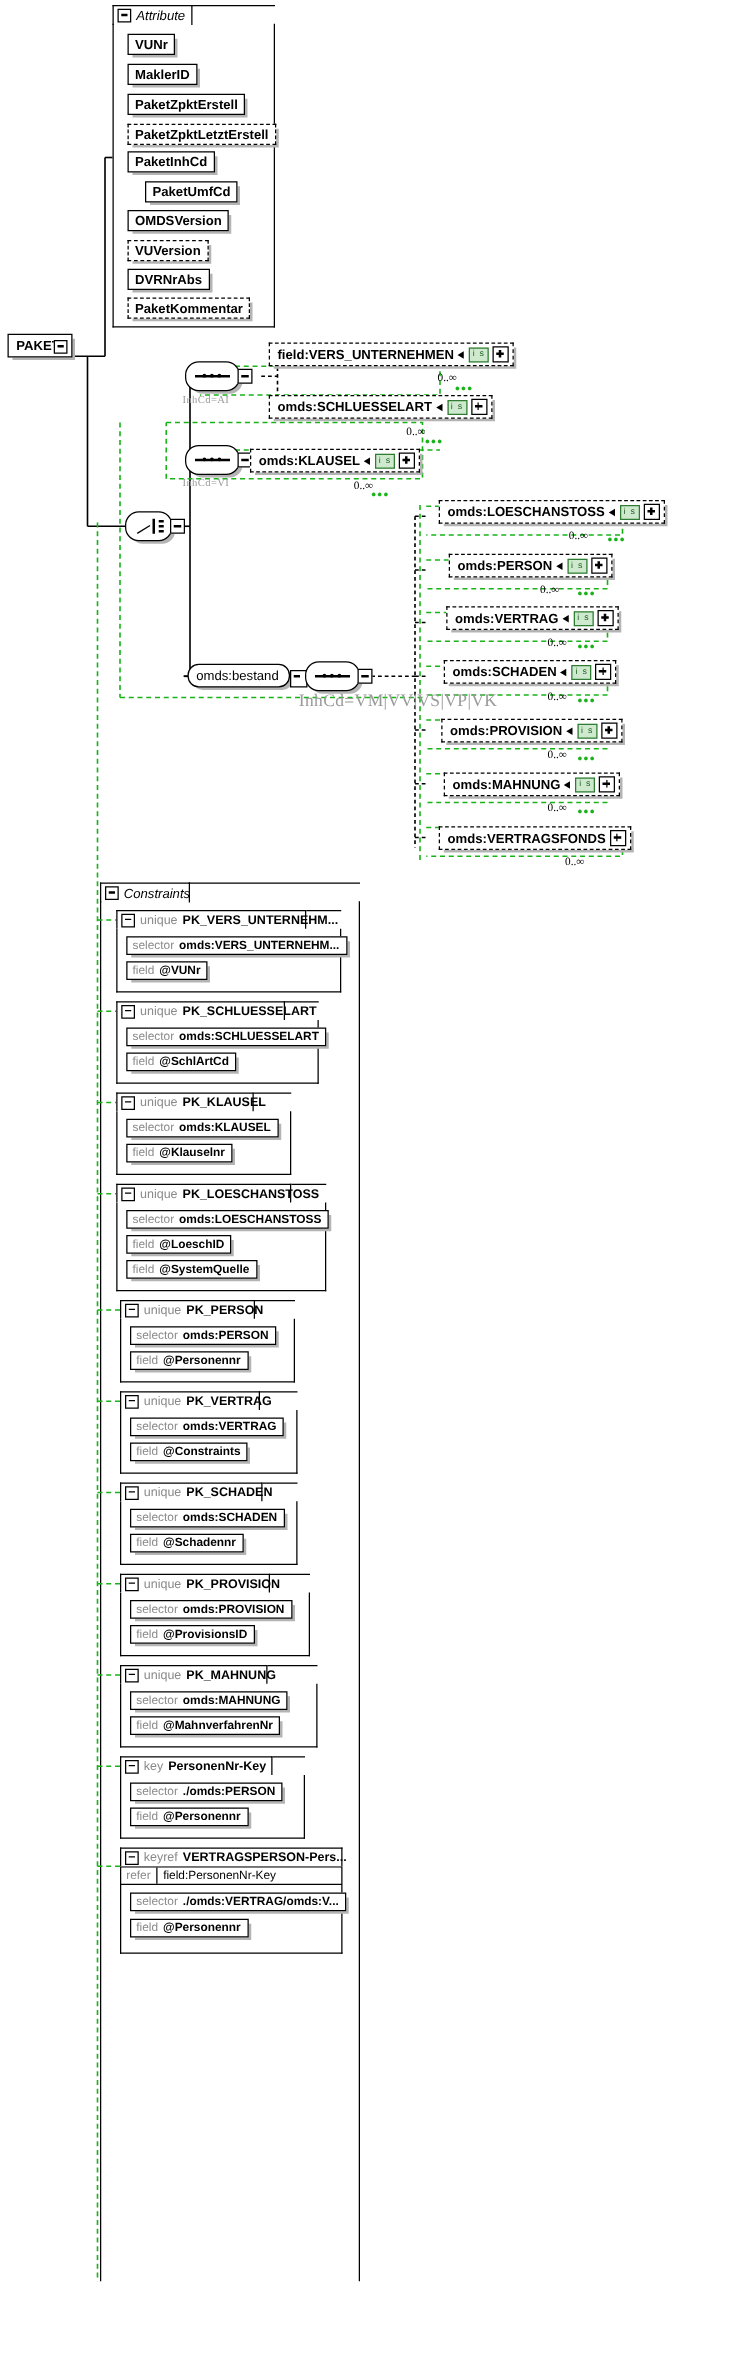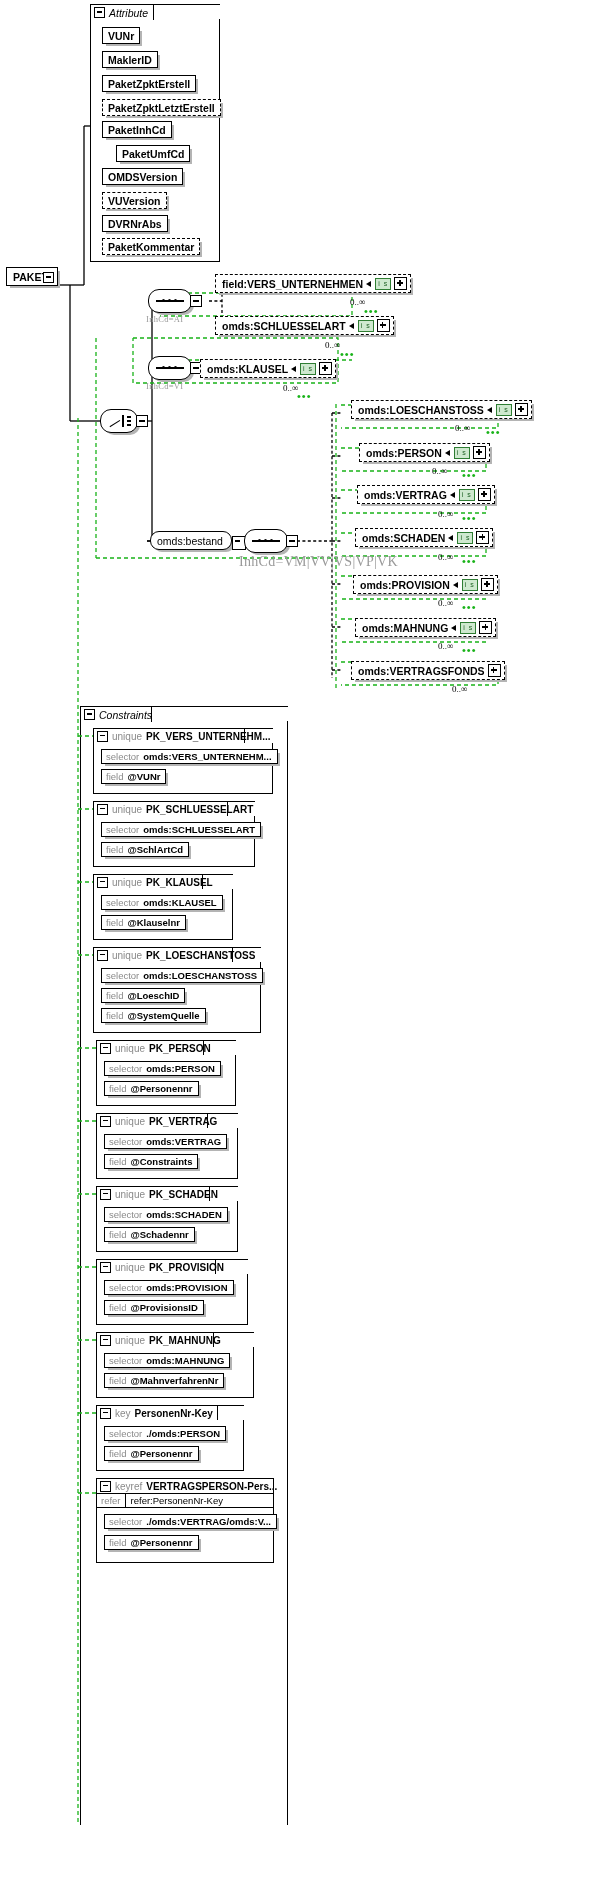--- a/index.html
+++ b/index.html
@@ -576,21 +576,21 @@
   </div>
 
   <div class="cblock" style="left:96px;top:1478px;width:178px;height:85px;">
     <div class="ctab" style="width:178px;">
       <span class="pm"></span>
       <span class="kind">keyref</span>
       <span class="cname">VERTRAGSPERSON-Pers...</span>
     </div>
     <div class="crow refer" style="left:0px;top:15px;width:178px;">
       <span class="k">refer</span>
-      <span class="v">refer:PersonenNr-Key</span>
+      <span class="v">field:PersonenNr-Key</span>
     </div>
     <div class="cbody" style="top:30px;width:178px;height:55px;border-top:none;"></div>
     <div class="crow" style="left:8px;top:36px;">
       <span class="k">selector</span>
       <span class="v">./omds:VERTRAG/omds:V...</span>
     </div>
     <div class="crow" style="left:8px;top:57px;">
       <span class="k">field</span>
       <span class="v">@Personennr</span>
     </div>

